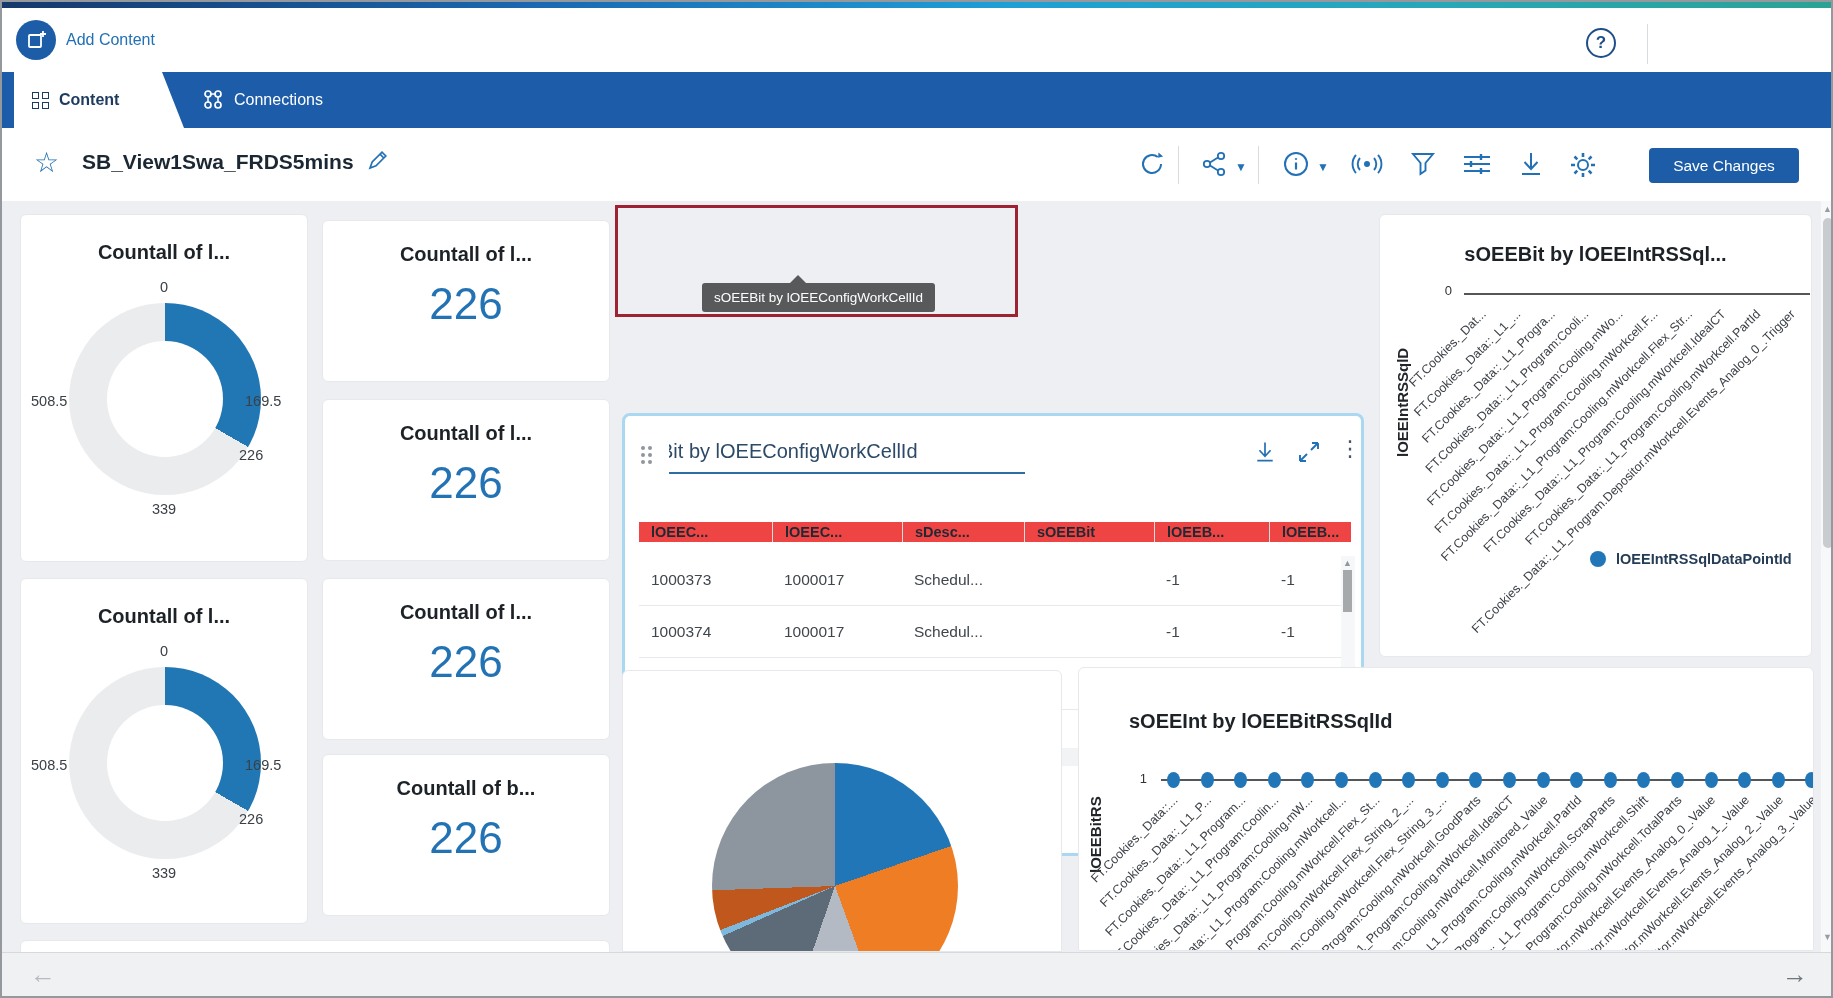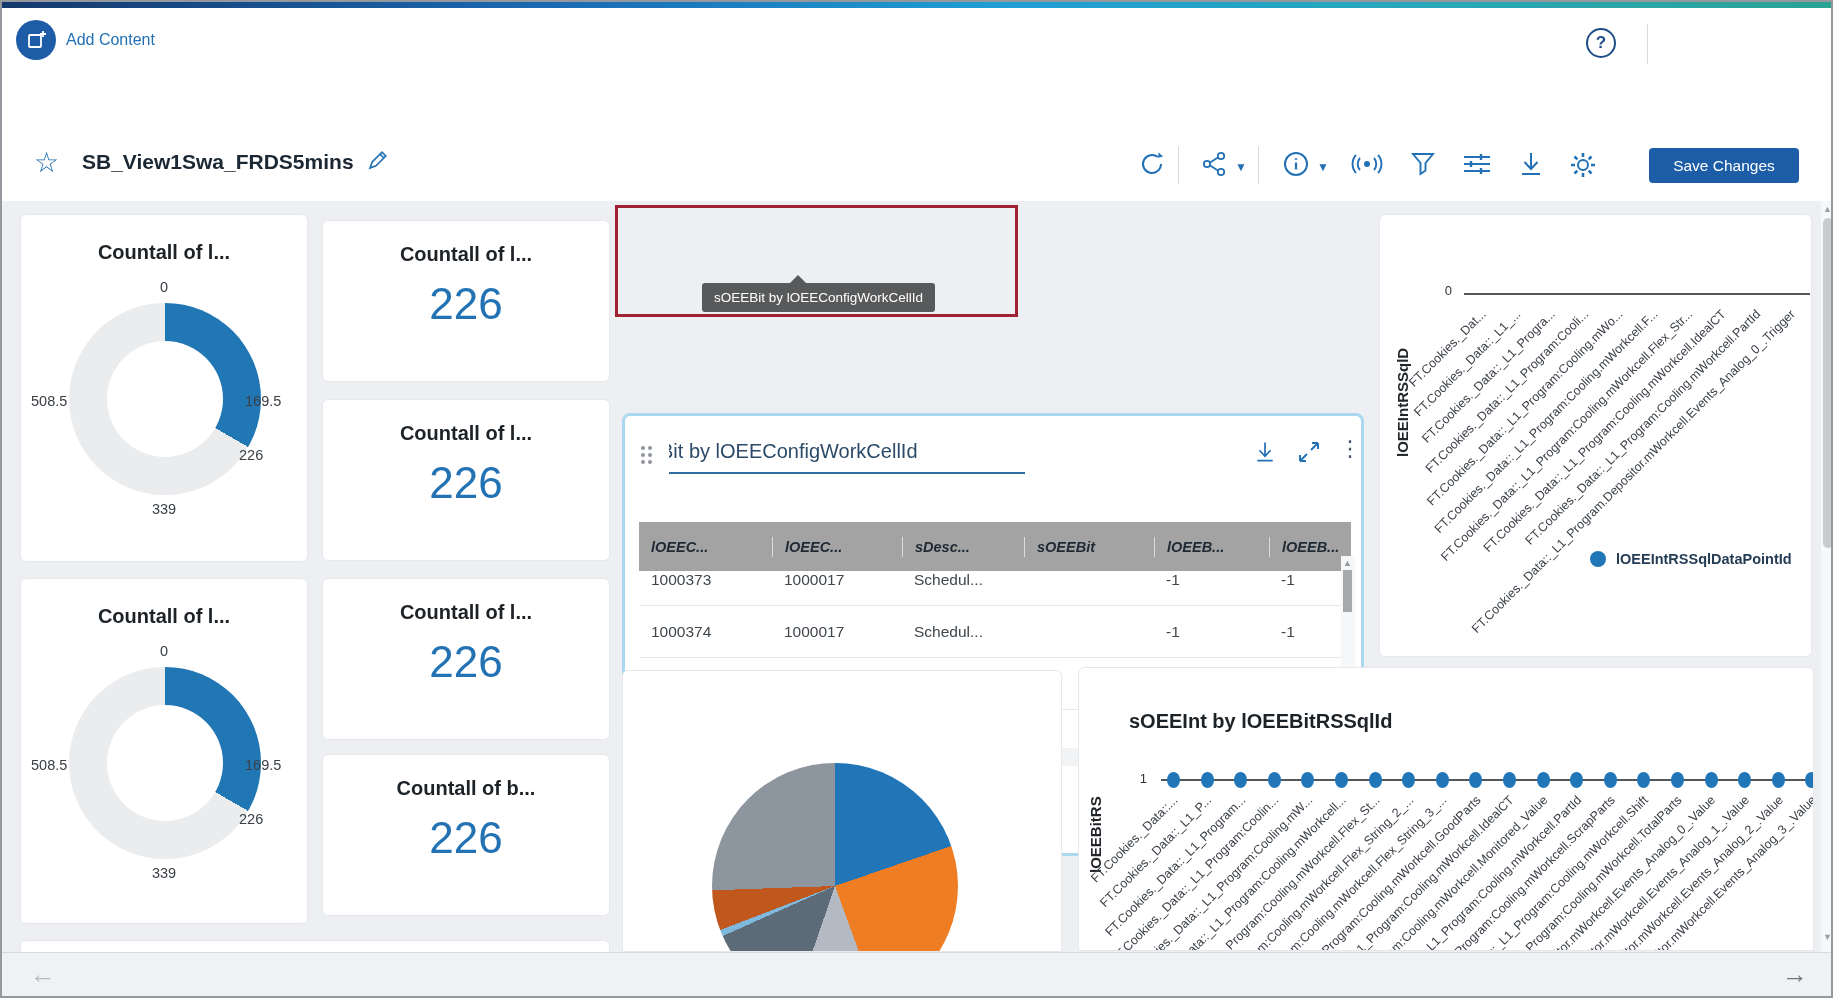--- a/index.html
+++ b/index.html
@@ -74,22 +74,22 @@
   
   #table-card { left:620px; top:212px; width:742px; height:443px; border:3px solid #aad8f0;
     border-radius:8px; overflow:hidden; }
   .drag-handle { left:16px; top:30px; display:grid; grid-template-columns:4px 4px; grid-gap:3px; cursor:grab; }
   .drag-handle i { width:4px; height:4px; border-radius:50%; background:#8f969c; display:block; }
   .title-input { left:44px; top:12px; width:356px; height:46px; border-bottom:2px solid #2e6da4;
     overflow:hidden; white-space:nowrap; line-height:46px; font-size:20px; color:#2c4a68; cursor:text; }
   .title-input span { margin-left:-9px; }
   .w-icon { top:24px; cursor:pointer; }
   .kebab { left:714px; top:20px; font-size:22px; color:#47566a; cursor:pointer; letter-spacing:0; }
-  .t-header { left:14px; top:106px; width:712px; height:49px; background:#a3a3a3;
-    display:grid; grid-template-columns:133px 130px 122px 130px 115px 82px; align-items:center;font-style:italic; }
+  .t-header { left:14px; top:106px; width:712px; height:20px; background:#ef4444;
+    display:grid; grid-template-columns:133px 130px 122px 130px 115px 82px; align-items:center; }
   .th { padding-left:12px; font-size:14.5px; font-weight:bold; color:#1f2933; border-left:1px solid #d9dee3; height:20px; line-height:20px; }
   .th:first-child { border-left:none; }
   .t-body { left:14px; top:138px; width:712px; height:192px; overflow:hidden; }
   .tr { display:grid; grid-template-columns:133px 130px 122px 130px 115px 82px; height:52px;
     align-items:center; border-bottom:1px solid #e7e9eb; }
   .td { padding-left:12px; font-size:15.5px; color:#3f464c; }
   .hscroll { left:14px; top:332px; width:714px; height:18px; background:#f2f3f4; }
   .hscroll .thumb { position:absolute; left:22px; top:3px; width:248px; height:12px; background:#b7babd; }
   .hscroll .sarrow { position:absolute; top:3px; font-size:10px; color:#8f969c; }
   .vscroll { left:716px; top:140px; width:14px; height:188px; background:#f6f7f8; }
@@ -137,20 +137,41 @@
       <svg width="20" height="20" viewBox="0 0 20 20">
         <rect x="3" y="5" width="12" height="12" fill="none" stroke="#fff" stroke-width="1.8" rx="1"></rect>
         <path d="M14 4 h6 M17 1 v6" stroke="#fff" stroke-width="1.8" fill="none"></path>
       </svg>
     </div>
     <div class="abs addbtn-label">Add Content</div>
     <div class="abs help-circle">?</div>
     <div class="abs topbar-divider"></div>
   </div>
 
+  <div id="tabbar" class="abs">
+    <div class="abs tab-content">
+      <span class="grid-icon">
+          <i></i>
+          <i></i>
+          <i></i>
+          <i></i>
+        </span>
+      <span>Content</span>
+    </div>
+    <div class="abs tab-connections">
+      <svg width="22" height="22" viewBox="0 0 22 22">
+        <circle cx="6" cy="5" r="3" fill="none" stroke="#fff" stroke-width="1.7"></circle>
+        <circle cx="16" cy="5" r="3" fill="none" stroke="#fff" stroke-width="1.7"></circle>
+        <circle cx="6" cy="16" r="3" fill="none" stroke="#fff" stroke-width="1.7"></circle>
+        <circle cx="16" cy="16" r="3" fill="none" stroke="#fff" stroke-width="1.7"></circle>
+        <path d="M9 5h4 M6 8v5 M16 8v5" stroke="#fff" stroke-width="1.5"></path>
+      </svg>
+      <span>Connections</span>
+    </div>
+  </div>
 
   <div id="toolbar" class="abs">
     <span class="abs star">☆</span>
     <span class="abs view-name">SB_View1Swa_FRDS5mins</span>
     <svg class="abs pencil" width="26" height="26" viewBox="0 0 26 26">
       <path d="M6 20 l2.2-6 L18 4.2 21.8 8 12 17.8 6 20z M16 6.2 l3.8 3.8" fill="none" stroke="#2270b5" stroke-width="1.7"></path>
     </svg>
 
     <svg class="abs tb-icon" style="left:1136px" width="28" height="28" viewBox="0 0 28 28">
       <path d="M23 14 a9 9 0 1 1 -3.2-6.9" fill="none" stroke="#2270b5" stroke-width="2"></path>
@@ -306,20 +327,21 @@
       </div>
       <div class="abs vscroll">
         <span class="sarrow" style="top:2px">▲</span>
         <span class="thumb"></span>
         <span class="sarrow" style="bottom:2px">▼</span>
       </div>
       <div class="abs resize-handle"></div>
     </div>
 
     <div class="card" style="left:1377px; top:13px; width:433px; height:443px; overflow:hidden;">
+      <div class="card-title" style="top:28px">sOEEBit by lOEEIntRSSql...</div>
       <div style="position:absolute; inset:0;">
         <div class="y-rot" style="left:14px; top:62px; height:180px;">lOEEIntRSSqlD</div>
         <div class="tick" style="left:48px; top:68px; width:24px; text-align:right;">0</div>
         <div class="axis-line" style="left:84px; top:78px; width:346px;"></div>
       <span class="diag" style="right: 332px; top: 92px;">FT.Cookies._Dat...</span>
           <span class="diag" style="right: 297.7px; top: 92px;">FT.Cookies._Data::_L1_...</span>
           <span class="diag" style="right: 263.4px; top: 92px;">FT.Cookies._Data::_L1_Progra...</span>
           <span class="diag" style="right: 229.1px; top: 92px;">FT.Cookies._Data::_L1_Program:Cooli...</span>
           <span class="diag" style="right: 194.8px; top: 92px;">FT.Cookies._Data::_L1_Program:Cooling.mWo...</span>
           <span class="diag" style="right: 160.5px; top: 92px;">FT.Cookies._Data::_L1_Program:Cooling.mWorkcell.F...</span>

